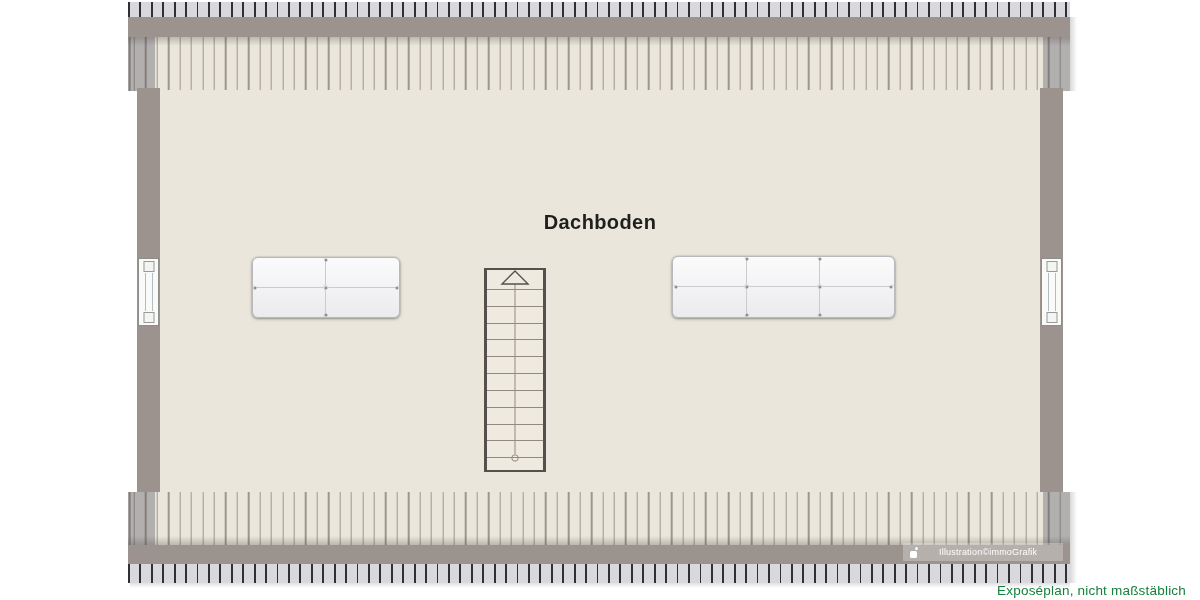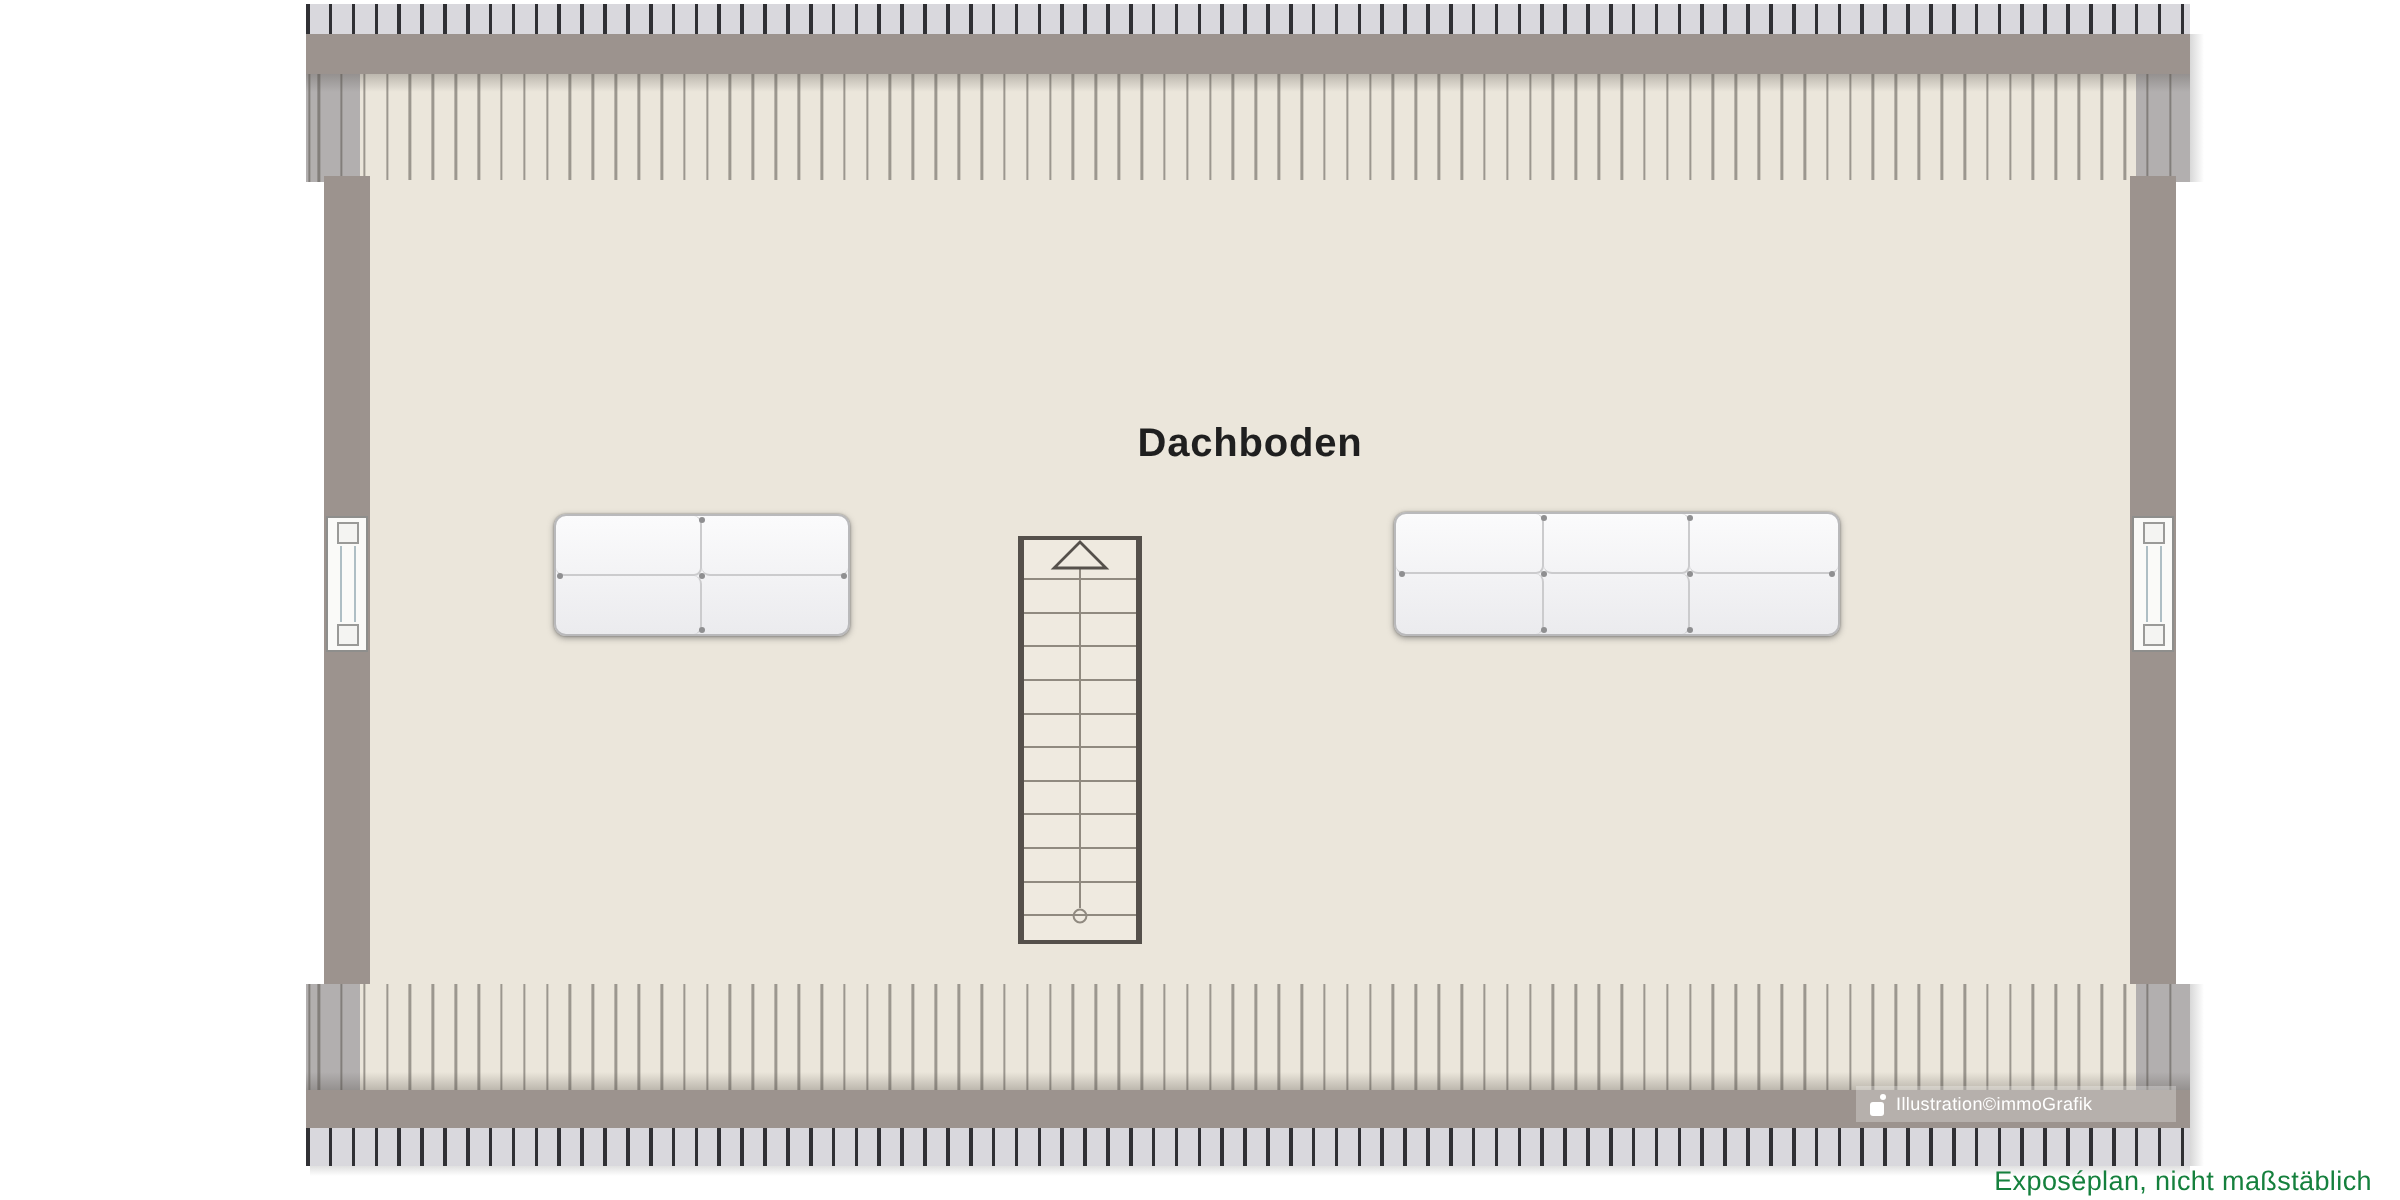--- a/index.html
+++ b/index.html
@@ -1,20 +1,20 @@
 <!DOCTYPE html>
 <html><head>
 <meta charset="utf-8">
 <style>
   html,body { margin:0; padding:0; background:#ffffff; }
   .stage {
     position:relative; width:1200px; height:600px; background:#ffffff;
     font-family:"Liberation Sans", sans-serif; overflow:hidden;
   }
-  .abs { position:absolute;margin-left:25px; }
+  .abs { position:absolute; }
 
   
   .rafters {
     left:128px; width:942px; height:15px;
     background-color:#D9D8DD;
     background-image:repeating-linear-gradient(90deg, #303034 0 1.8px, rgba(0,0,0,0) 1.8px 11.43px);
   }
   .rafters.top { top:2px; }
   .rafters.bottom { top:564px; height:19px; }
 
@@ -97,21 +97,21 @@
   }
 
   
   .room-title {
     left:600px; top:211px; transform:translateX(-50%);
     font-size:20px; font-weight:600; letter-spacing:0.4px; color:#1F1F1F; white-space:nowrap;
   }
   .watermark {
     left:903px; top:543px; width:160px; height:18px;
     background:rgba(255,255,255,0.27);
-    display:flex; align-items:center; gap:4px; padding-left:7px; box-sizing:border-box;
+    display:flex; align-items:center; gap:20px; padding-left:7px; box-sizing:border-box;
   }
   .watermark-text { font-size:9px; color:#FFFFFF; letter-spacing:0.2px; white-space:nowrap; }
   .wm-icon { position:relative; width:9px; height:11px; flex:0 0 auto; }
   .wm-icon::before { content:""; position:absolute; left:0; top:4px; width:7px; height:7px;
     background:#fff; border-radius:1.5px; }
   .wm-icon::after { content:""; position:absolute; left:5px; top:0; width:3px; height:3px;
     background:#fff; border-radius:50%; }
   .disclaimer {
     right:14px; top:583px; font-size:13.5px; color:#15803d; letter-spacing:0.2px; white-space:nowrap;
   }

